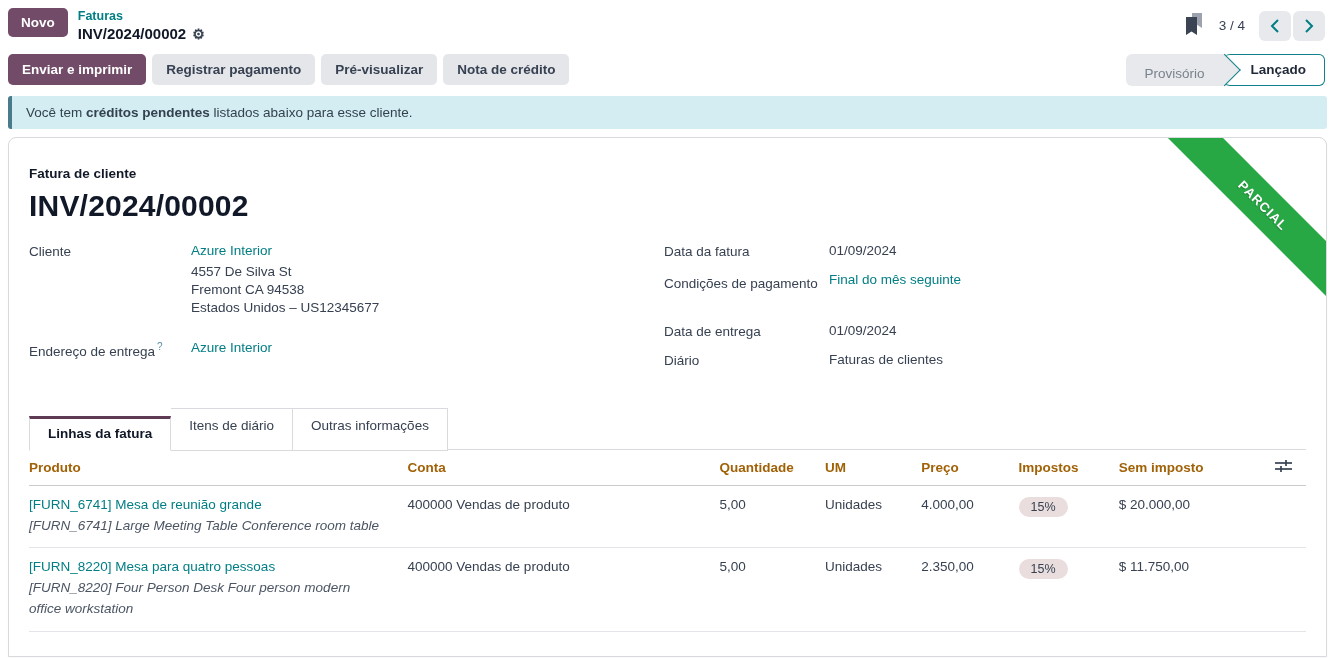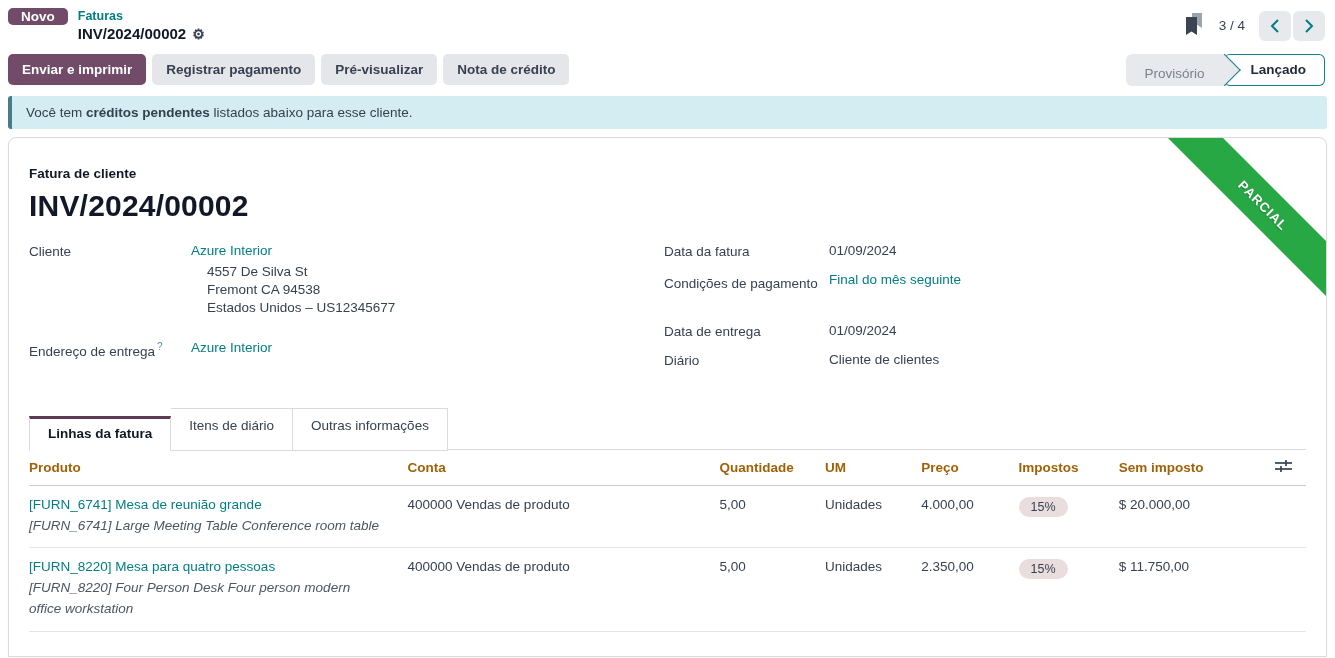--- a/index.html
+++ b/index.html
@@ -2,21 +2,21 @@
 <html><head>
 <meta charset="utf-8">
 <style>
   * { margin:0; padding:0; box-sizing:border-box; }
   html,body { width:1335px; height:658px; overflow:hidden; background:#fff;
               font-family:"Liberation Sans", sans-serif; color:#374151; font-size:13.5px; }
 
   
   .topbar { display:flex; align-items:center; justify-content:space-between; padding:8px 10px 4px 8px; }
   .topbar-left { display:flex; align-items:flex-start; gap:10px; }
-  .btn-new { background:#714B67; color:#fff; border:none; border-radius:5px; padding:1px 13px;
+  .btn-new { background:#714B67; color:#fff; border:none; border-radius:5px; padding:7px 13px;
              font-size:13.5px; font-weight:600; cursor:pointer; }
   .crumbs { line-height:1.25; }
   .crumb-parent { color:#017E84; font-size:12.5px; font-weight:600; text-decoration:none; cursor:pointer; }
   .crumb-current { display:flex; align-items:center; gap:6px; color:#111827; font-size:15px; font-weight:600; }
   .gear { color:#374151; font-size:14px; cursor:pointer; }
   .topbar-right { display:flex; align-items:center; gap:14px; }
   .pager-count { font-size:13.5px; color:#374151; }
   .nav-btns { display:flex; gap:2px; }
   .nav-btn { width:32px; height:30px; background:#e7e9ed; border:none; border-radius:6px;
              display:flex; align-items:center; justify-content:center; cursor:pointer; }
@@ -60,21 +60,21 @@
   .doc-number { font-size:30px; font-weight:700; color:#111827; letter-spacing:.2px; margin-bottom:20px; }
 
   .field-cols { display:flex; }
   .fcol-left { width:635px; }
   .fcol-right { width:560px; }
   .frow { display:flex; margin-bottom:6px; }
   .flabel { width:162px; flex:none; color:#374151; padding-top:1px; }
   .flabel-r { width:165px; flex:none; color:#374151; padding-top:1px; }
   .fval { color:#374151; }
   .link { color:#017E84; cursor:pointer; }
-  .addr div { margin-bottom:3px;margin-left:16px; }
+  .addr div { margin-bottom:3px; }
   .frow-r { margin-bottom:13px; }
   .sup-help { color:#5a8f9d; font-size:10px; vertical-align:super; margin-left:2px; cursor:pointer; }
   .mt { margin-top:22px; }
 
   
   .tabs { display:flex; margin-top:26px; }
   .tab { border:1px solid #d8dadd; border-left:none; background:#fff; padding:9px 18px;
          font-size:13.5px; color:#374151; cursor:pointer; position:relative; top:1px; }
   .tab:first-child { border-left:1px solid #d8dadd; }
   .tab.active { font-weight:700; color:#111827; border-top:3px solid #5e3a55; border-bottom:1px solid #fff; padding-top:7px;margin-top:8px; }
@@ -191,21 +191,21 @@
       <div class="frow frow-r" style="margin-bottom:27px;">
         <div class="flabel-r" style="line-height:1.7;">Condições de pagamento</div>
         <div class="fval"><a class="link">Final do mês seguinte</a></div>
       </div>
       <div class="frow frow-r">
         <div class="flabel-r">Data de entrega</div>
         <div class="fval">01/09/2024</div>
       </div>
       <div class="frow frow-r">
         <div class="flabel-r">Diário</div>
-        <div class="fval">Cliente de clientes</div>
+        <div class="fval">Faturas de clientes</div>
       </div>
     </div>
   </div>
 
   <div class="tabs">
     <div class="tab active">Linhas da fatura</div>
     <div class="tab">Itens de diário</div>
     <div class="tab">Outras informações</div>
     <div class="tabs-rest"></div>
   </div>

